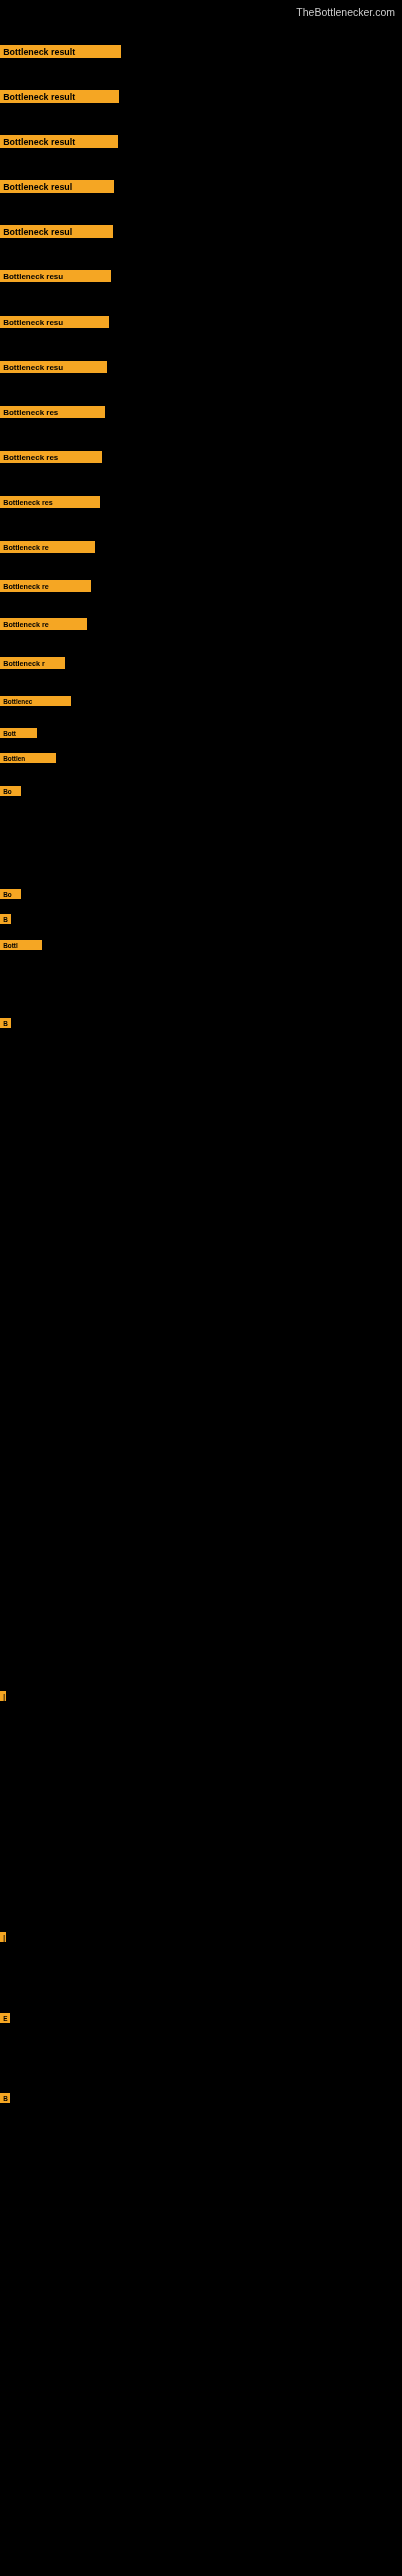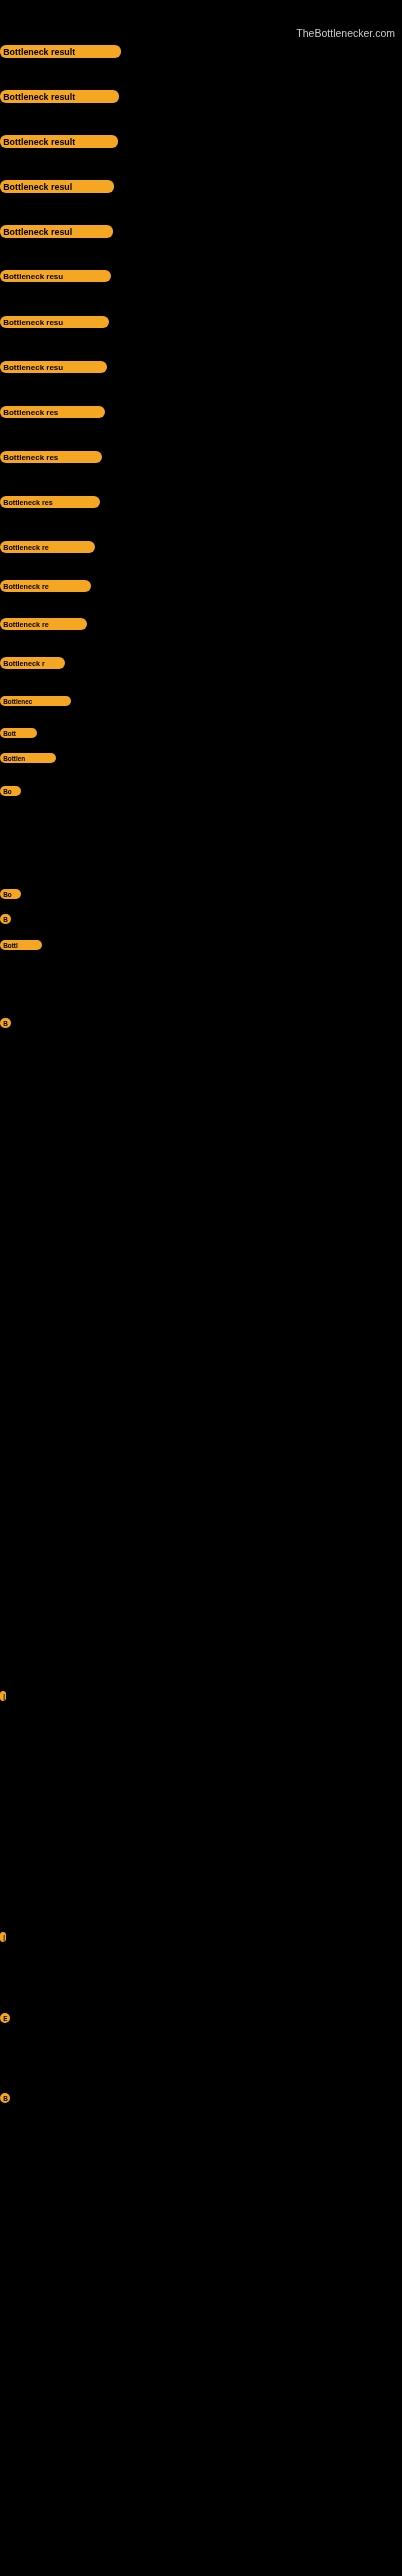--- a/index.html
+++ b/index.html
@@ -16,34 +16,32 @@
       position: relative;
     }
 
     .site-title {
       position: absolute;
       top: 6.4px;
       right: 8px;
       color: #cccccc;
       font-size: 10.5px;
       font-weight: normal;
-      margin-top: 21px;
     }
 
     .bottleneck-label {
       position: absolute;
       left: 0;
       background-color: #f5a623;
       color: #000000;
       font-size: 8.9px;
       font-weight: bold;
       padding: 1.6px 3.2px;
       white-space: nowrap;
       overflow: hidden;
-      border-radius: 6px;
     }
   </style>
 </head>
 <body>
 
 <span class="site-title">TheBottlenecker.com</span>
 
 <div id="labels-container">
     <div class="bottleneck-label" style="top: 45px; width: 121px; font-size: 8.9px;">Bottleneck result</div>
     <div class="bottleneck-label" style="top: 90px; width: 119px; font-size: 8.9px;">Bottleneck result</div>

